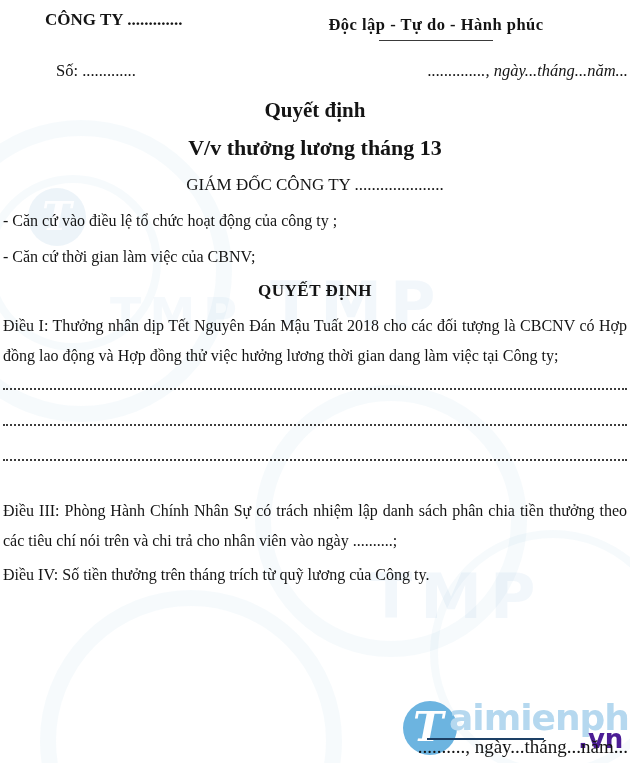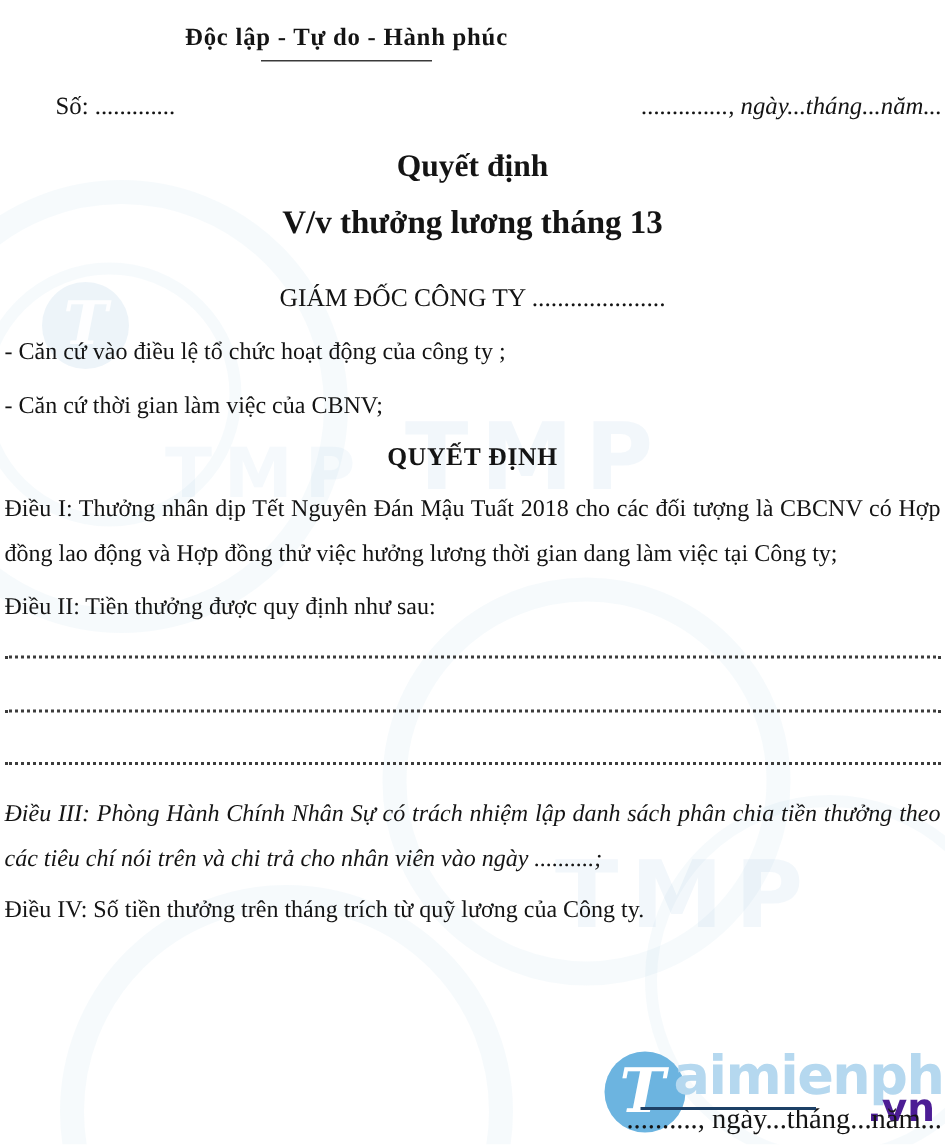--- a/index.html
+++ b/index.html
@@ -31,36 +31,36 @@
   .wm-tmp3{left:110px;top:288px;font-size:46px;color:rgba(130,180,216,0.08);}
 
   
   .content{position:relative;z-index:2;}
   .header-row{display:flex;justify-content:space-between;padding:8px 8px 0 45px;}
   .company{font-weight:bold;font-size:17px;white-space:nowrap;padding-top:2px;}
   .national{width:372px;text-align:center;}
   .nat-title{font-weight:bold;font-size:17.5px;letter-spacing:0.2px;white-space:nowrap;}
   .nat-motto{font-weight:bold;font-size:16.5px;margin-top:7px;letter-spacing:0.5px;}
   .nat-rule{width:114px;border:0;border-top:1.6px solid #3a3a3a;margin:5px auto 0;}
-  .meta-row{display:flex;justify-content:space-between;margin-top:20px;padding:0 2px 0 37px;}
+  .meta-row{display:flex;justify-content:space-between;margin-top:20px;padding:0 2px 0 56px;}
   .doc-number{font-size:16.5px;}
   .date-line{font-style:italic;font-size:16.5px;}
   .doc-title{font-weight:bold;font-size:21px;text-align:center;margin:16px 0 0;line-height:26px;}
   .doc-subject{font-weight:bold;font-size:22px;text-align:center;margin:13px 0 0;line-height:24px;}
-  .issuer{font-size:17px;text-align:center;margin-top:28px;line-height:22px;}
+  .issuer{font-size:17px;text-align:center;margin-top:14px;line-height:22px;}
   .preamble{font-size:16px;line-height:30px;margin:6px 3px 0;}
   .preamble.first{margin-top:10px;}
   .decision-heading{font-weight:bold;font-size:17px;text-align:center;margin-top:8px;line-height:22px;letter-spacing:0.5px;}
   .article{font-size:16px;line-height:30px;text-align:justify;margin:5px 3px 0;}
   .article.a1{margin-top:9px;}
   .dotline{margin:0 3px;border-bottom:2.2px dotted #3c3c3c;}
   .dl1{height:17px;}
   .dl2{height:34px;}
   .dl3{height:33px;}
-  .article.a3{margin-top:18px;font-style:italic;}
+  .article.a3{margin-top:35px;}
   .article.a4{margin-top:4px;}
   .article.a5{margin-top:3px;}
 
   
   .sig-date{position:absolute;right:2px;top:736px;font-size:19px;z-index:3;}
   .sig-rule{position:absolute;left:427px;top:738px;width:117px;height:2px;background:#1d4066;z-index:3;}
   .sig-title{position:absolute;left:429px;top:779px;font-weight:bold;font-size:17px;z-index:3;letter-spacing:0.5px;}
 
   
   .brand{position:absolute;z-index:1;}
@@ -85,20 +85,21 @@
     <div class="wm-circle inner wm-c4"></div>
     <div class="wm-dot">T</div>
     <div class="wm-tmp wm-tmp1">TMP</div>
     <div class="wm-tmp wm-tmp2">TMP</div>
     <div class="wm-tmp wm-tmp3">TMP</div>
   </div>
 
   <div class="content">
 
     <div class="header-row">
+      <div class="company">CÔNG TY .............</div>
       <div class="national">
         <div class="nat-motto">Độc lập - Tự do - Hành phúc</div>
         <hr class="nat-rule">
       </div>
     </div>
 
     <div class="meta-row">
       <div class="doc-number">Số: .............</div>
       <div class="date-line">.............., ngày...tháng...năm...</div>
     </div>
@@ -106,21 +107,20 @@
     <div class="doc-title">Quyết định</div>
     <div class="doc-subject">V/v thưởng lương tháng 13</div>
     <div class="issuer">GIÁM ĐỐC CÔNG TY .....................</div>
 
     <p class="preamble first">- Căn cứ vào điều lệ tổ chức hoạt động của công ty ;</p>
     <p class="preamble">- Căn cứ thời gian làm việc của CBNV;</p>
 
     <div class="decision-heading">QUYẾT ĐỊNH</div>
 
     <p class="article a1">Điều I: Thưởng nhân dịp Tết Nguyên Đán Mậu Tuất 2018 cho các đối tượng là CBCNV có Hợp đồng lao động và Hợp đồng thử việc hưởng lương thời gian dang làm việc tại Công ty;</p>
-    <p class="article a2">Điều II: Tiền thưởng được quy định như sau:</p>
 
     <div class="dotline dl1"></div>
     <div class="dotline dl2"></div>
     <div class="dotline dl3"></div>
 
     <p class="article a3">Điều III: Phòng Hành Chính Nhân Sự có trách nhiệm lập danh sách phân chia tiền thưởng theo các tiêu chí nói trên và chi trả cho nhân viên vào ngày ..........;</p>
     <p class="article a4">Điều IV: Số tiền thưởng trên tháng trích từ quỹ lương của Công ty.</p>
   </div>
 
   <div class="brand brand-circle">

